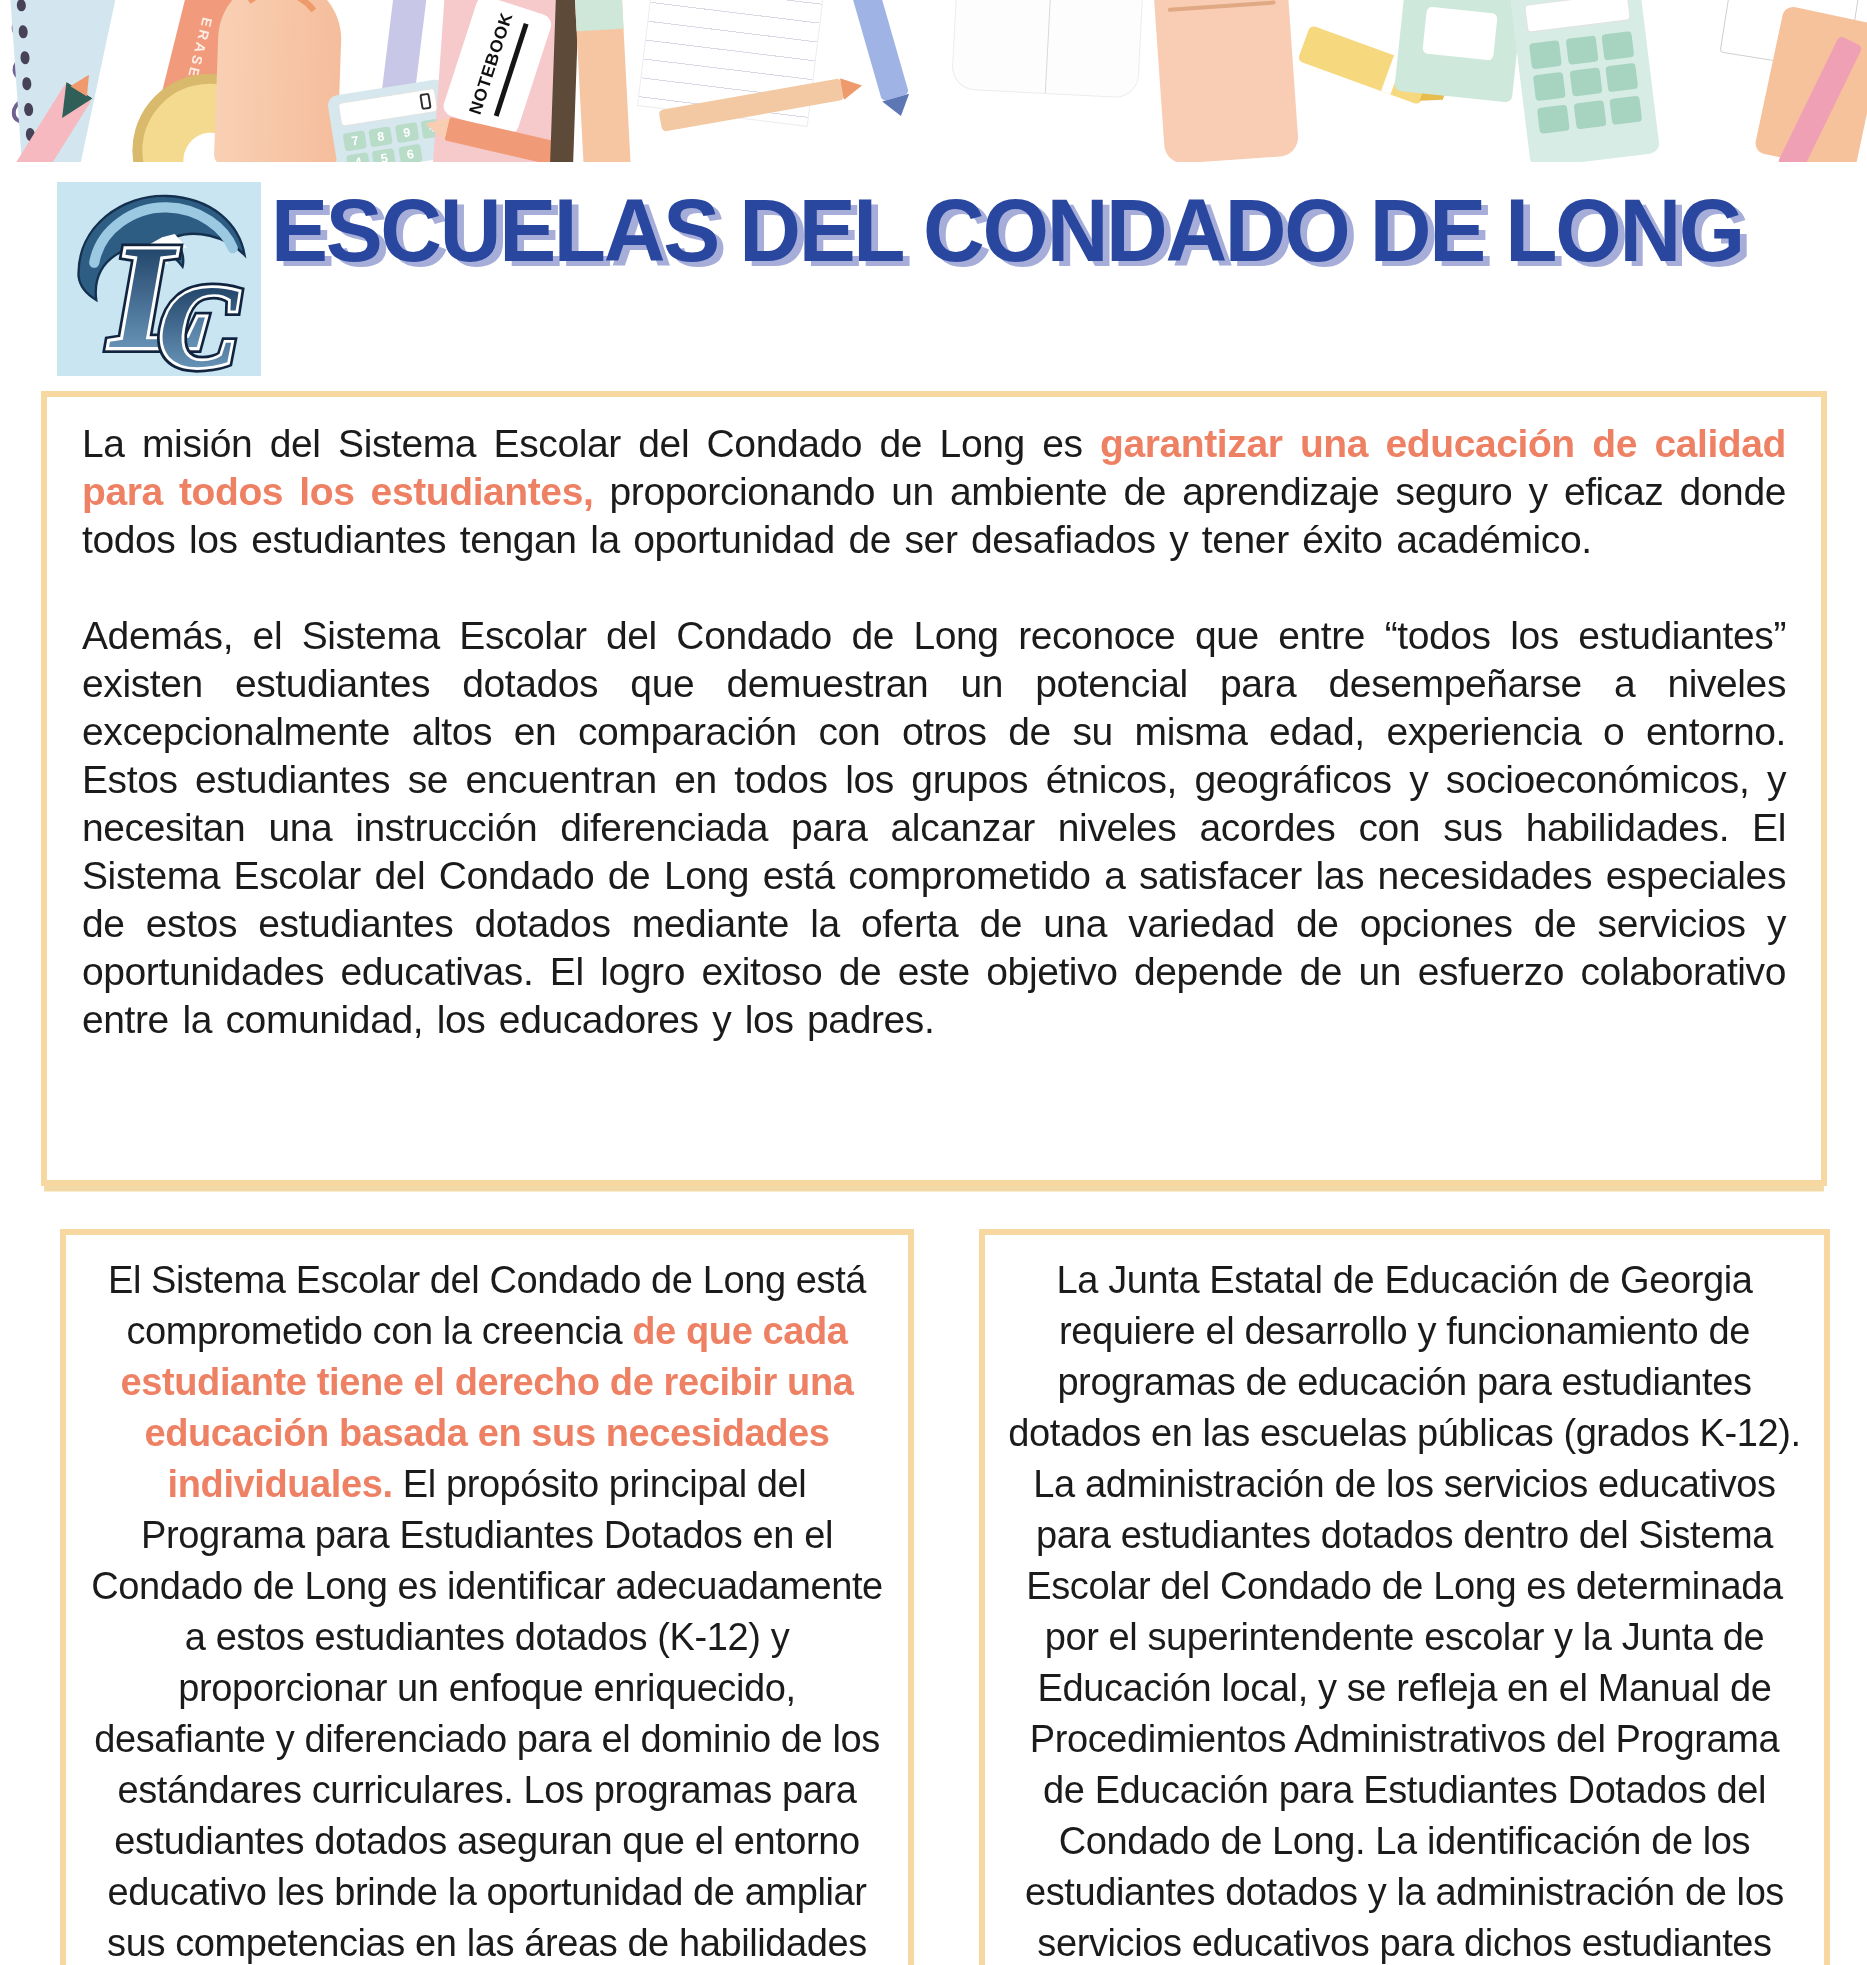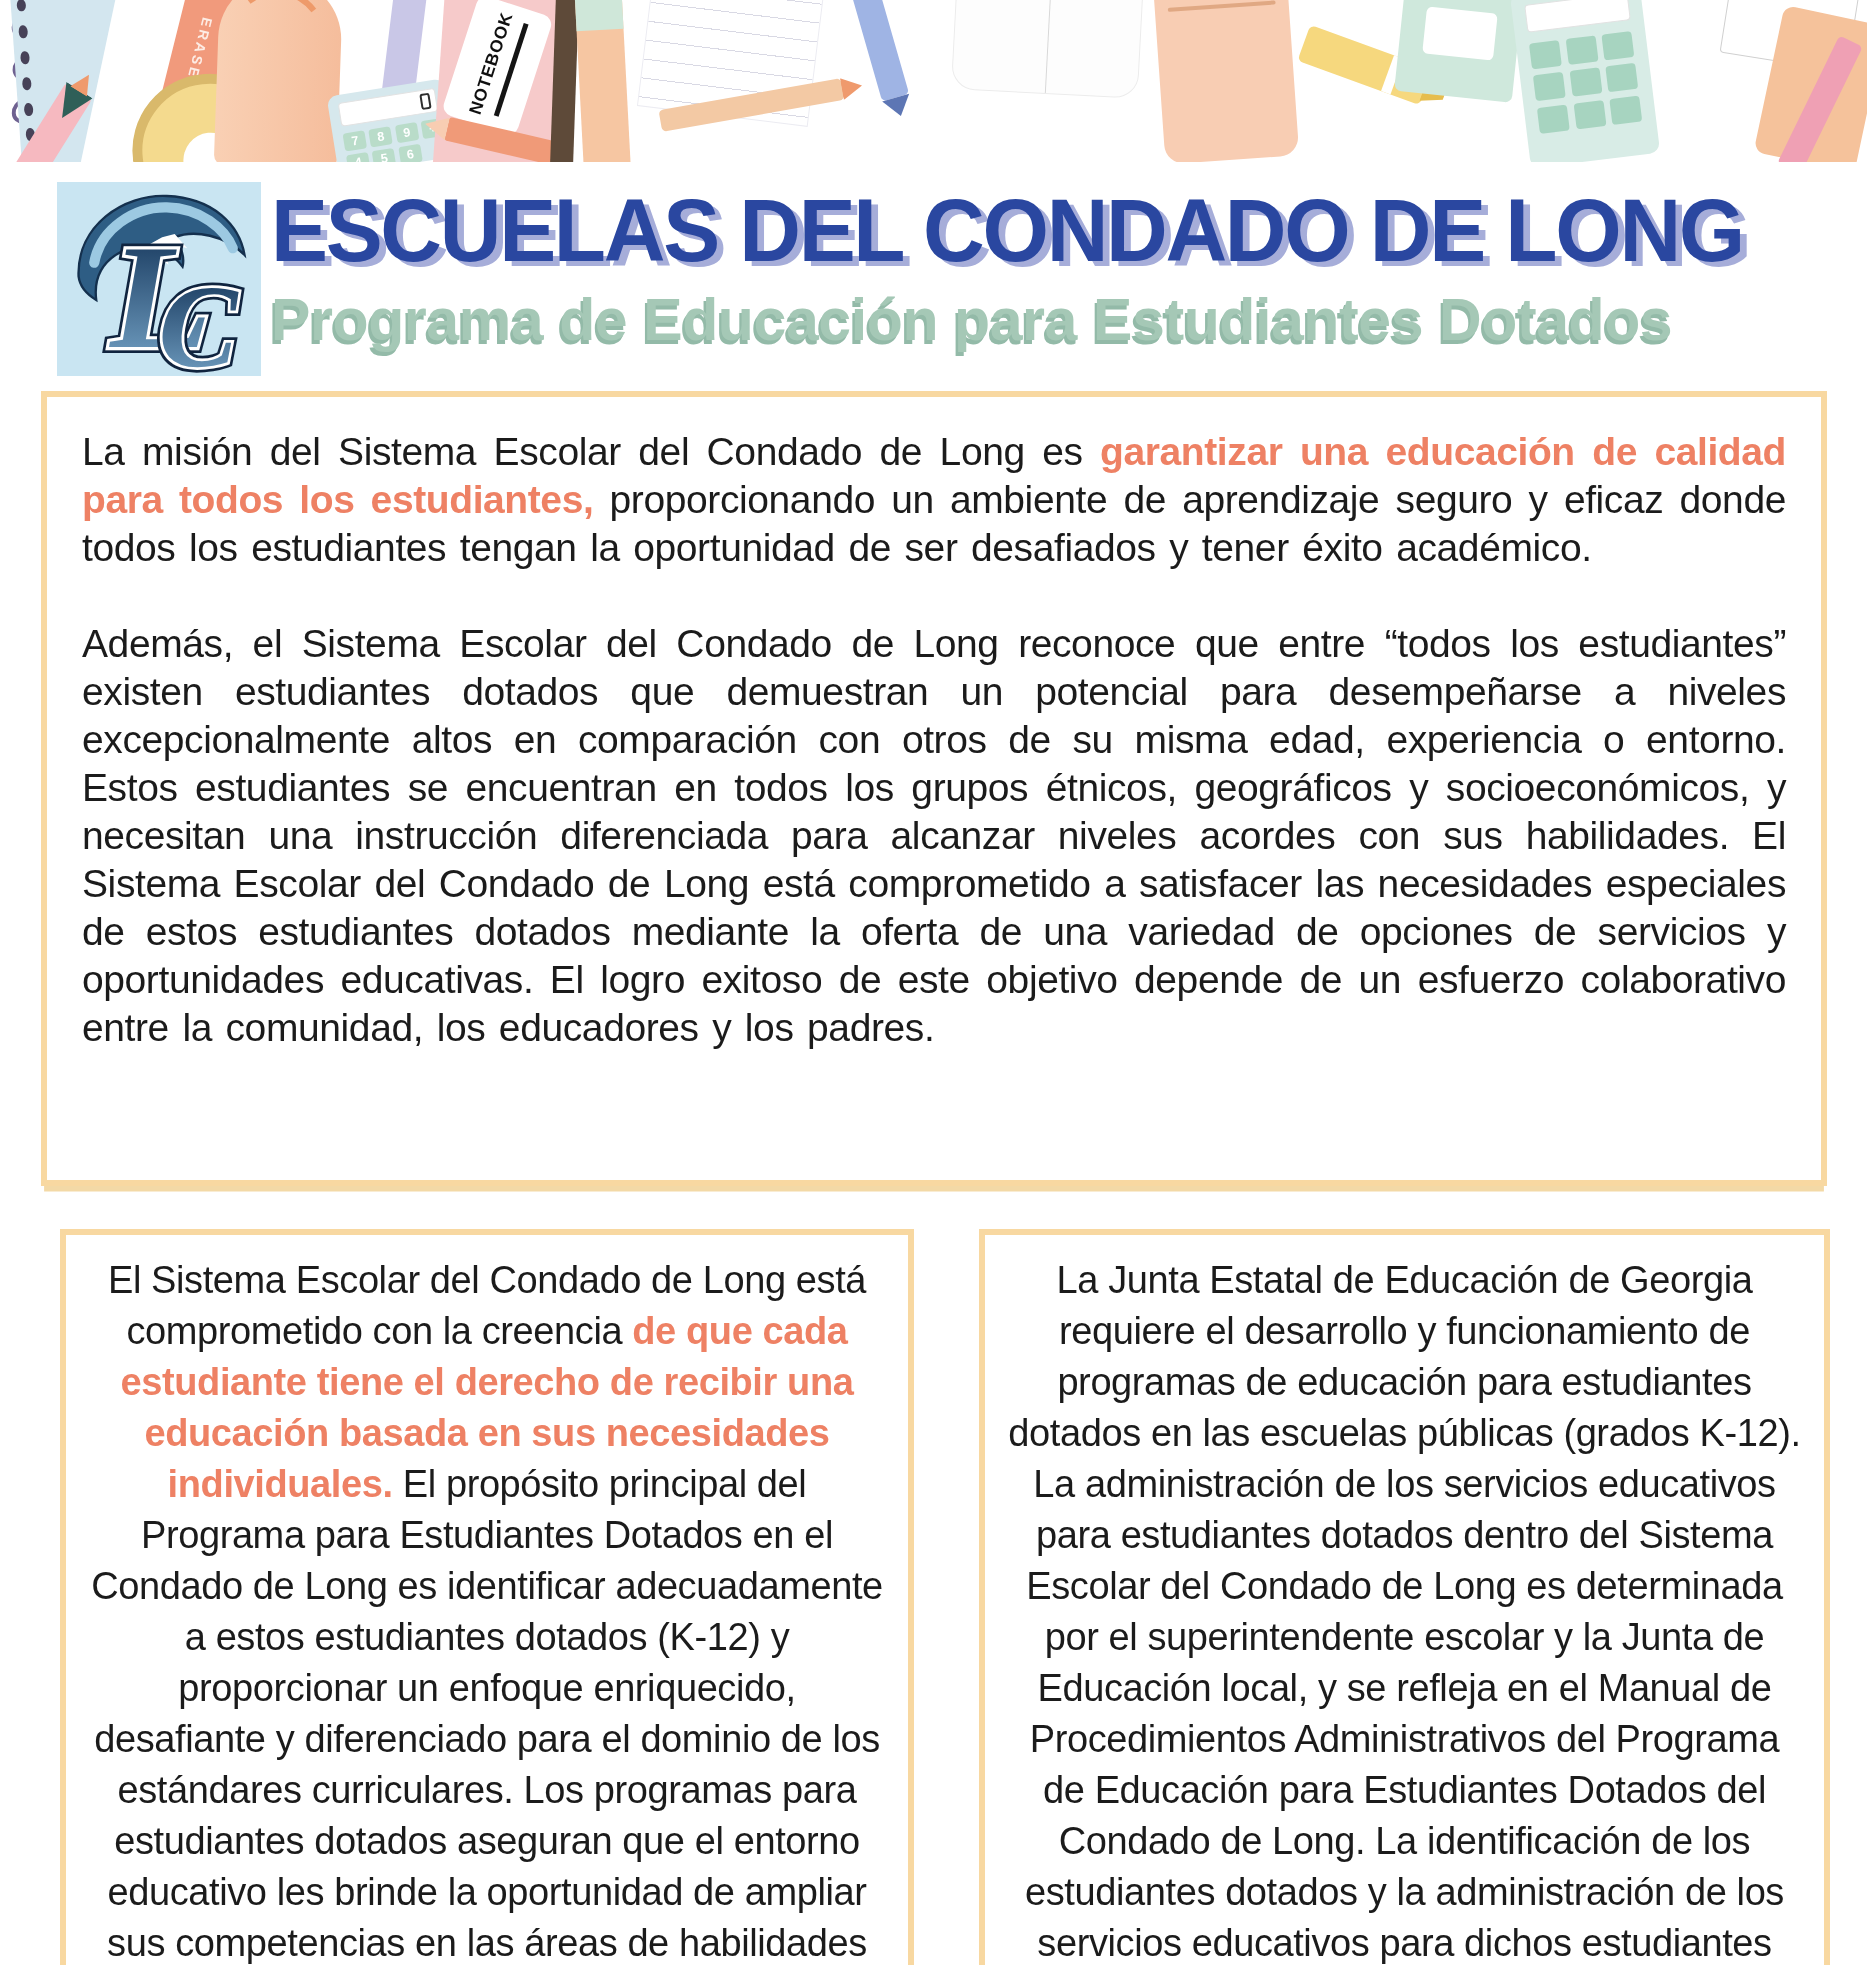--- a/index.html
+++ b/index.html
@@ -72,21 +72,21 @@
   .logo{position:absolute;left:57px;top:182px;width:204px;height:194px;background:#C9E5F2;}
   .title{position:absolute;left:271px;top:186px;font-size:89px;font-weight:bold;letter-spacing:-2.4px;
          color:#2A47A0;white-space:nowrap;line-height:1;text-shadow:7px 4.7px 0 #A6ADD9;
          transform:scaleX(0.96);transform-origin:left top;}
   .subtitle{position:absolute;left:271px;top:285px;font-size:59px;font-weight:bold;letter-spacing:-0.4px;
             color:#A5C8B6;white-space:nowrap;line-height:1.2;text-shadow:-2.4px 3.9px 0 #93BAA8;}
 
   
   .box{position:absolute;border:6.3px solid #F8D8A1;background:#ffffff;box-sizing:border-box;
        box-shadow:0 8.6px 0 -3.1px #F3D9A6;}
-  .mission{left:41px;top:391px;width:1786px;height:795px;padding:31px 35px 0 35px;
+  .mission{left:41px;top:391px;width:1786px;height:795px;padding:23px 35px 0 35px;
            font-size:39px;line-height:48px;text-align:justify;word-spacing:3.1px;letter-spacing:-0.4px;}
   .mission p{margin:0 0 48px 0;}
   .hl{color:#EE8164;font-weight:bold;}
   .col{top:1229px;height:1126px;padding:20.4px 23px 0 23px;font-size:38px;line-height:51px;
        text-align:center;letter-spacing:-0.4px;}
   .col-left{left:60px;width:854px;}
   .col-right{left:979px;width:851px;}
 </style>
 </head>
 <body>
@@ -205,21 +205,20 @@
         <text x="200" y="420" font-size="380" stroke="#10243f" stroke-width="30" fill="none">L</text>
         <text x="200" y="420" font-size="380" stroke="#ffffff" stroke-width="16" fill="none">L</text>
         <text x="200" y="420" font-size="380" fill="url(#gL)">L</text>
         <text x="322" y="468" font-size="300" stroke="#10243f" stroke-width="28" fill="none">C</text>
         <text x="322" y="468" font-size="300" stroke="#ffffff" stroke-width="14" fill="none">C</text>
         <text x="322" y="468" font-size="300" fill="url(#gL)">C</text>
       </g>
     </svg>
   </div>
   <div class="title">ESCUELAS DEL CONDADO DE LONG</div>
-  <div class="subtitle">Programa de Educación para Estudiantes Dotados</div>
 
   <div class="box mission">
     <p><span>La misión del Sistema Escolar del Condado de Long es </span><span class="hl">garantizar una educación de calidad para todos los estudiantes,</span><span> proporcionando un ambiente de aprendizaje seguro y eficaz donde todos los estudiantes tengan la oportunidad de ser desafiados y tener éxito académico.</span></p>
     <p>Además, el Sistema Escolar del Condado de Long reconoce que entre “todos los estudiantes” existen estudiantes dotados que demuestran un potencial para desempeñarse a niveles excepcionalmente altos en comparación con otros de su misma edad, experiencia o entorno. Estos estudiantes se encuentran en todos los grupos étnicos, geográficos y socioeconómicos, y necesitan una instrucción diferenciada para alcanzar niveles acordes con sus habilidades. El Sistema Escolar del Condado de Long está comprometido a satisfacer las necesidades especiales de estos estudiantes dotados mediante la oferta de una variedad de opciones de servicios y oportunidades educativas. El logro exitoso de este objetivo depende de un esfuerzo colaborativo entre la comunidad, los educadores y los padres.</p>
   </div>
 
   <div class="box col col-left">
     <span>El Sistema Escolar del Condado de Long está comprometido con la creencia </span><span class="hl">de que cada estudiante tiene el derecho de recibir una educación basada en sus necesidades individuales.</span><span> El propósito principal del Programa para Estudiantes Dotados en el Condado de Long es identificar adecuadamente a estos estudiantes dotados (K-12) y proporcionar un enfoque enriquecido, desafiante y diferenciado para el dominio de los estándares curriculares. Los programas para estudiantes dotados aseguran que el entorno educativo les brinde la oportunidad de ampliar sus competencias en las áreas de habilidades cognitivas, habilidades de aprendizaje, habilidades de investigación y referencia, habilidades de comunicación, habilidades metacognitivas, así como habilidades de creatividad e imaginación, más allá de lo que ofrece el aula regular.</span>
   </div>
 

